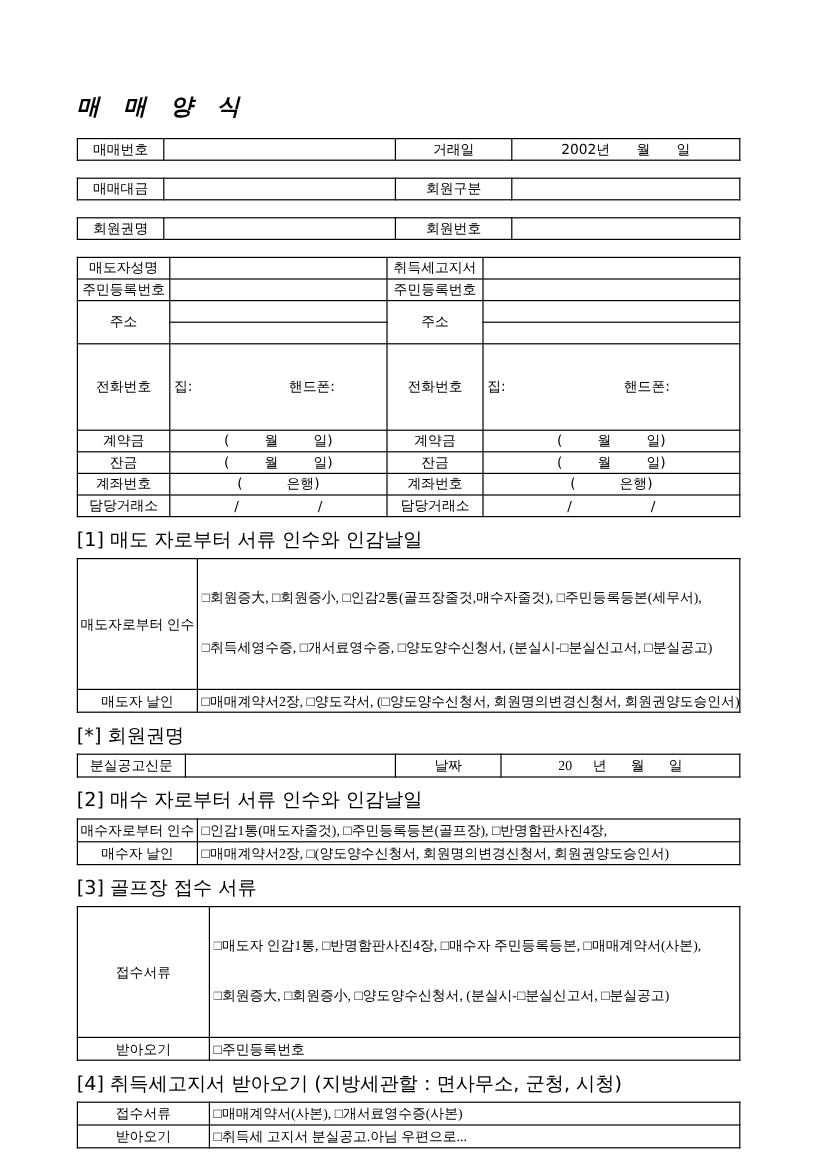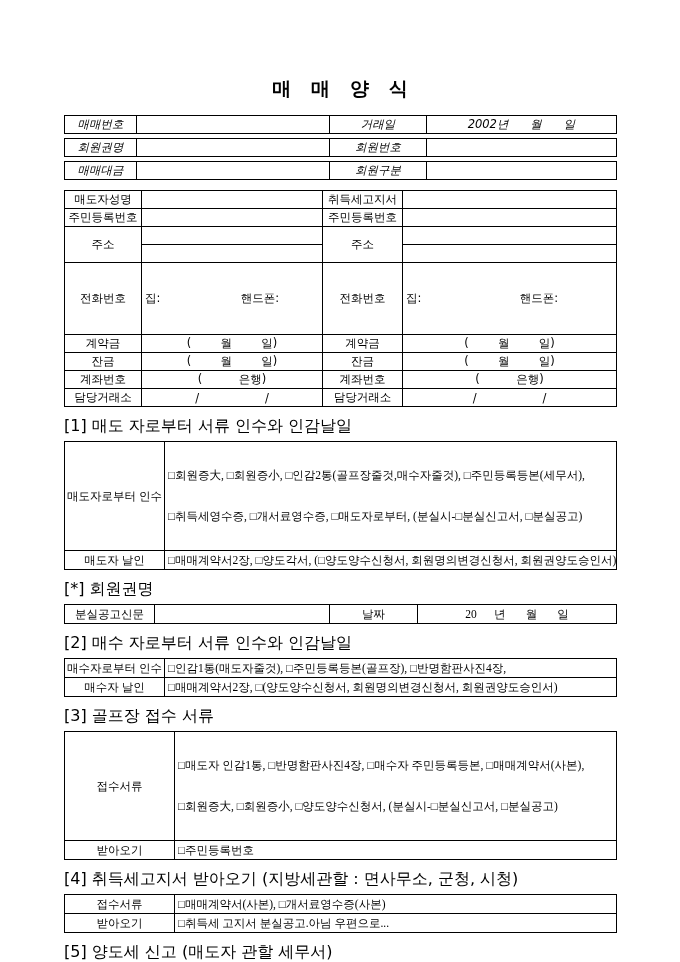--- a/index.html
+++ b/index.html
@@ -1,26 +1,26 @@
 <!DOCTYPE html>
 <html><head>
 <meta charset="utf-8">
 <style>
   html,body{margin:0;padding:0;background:#fff;}
   body{width:680px;height:962px;overflow:hidden;color:#000;
        font-family:"DejaVu Sans",sans-serif;font-size:12px;}
   .page{width:552px;margin-left:64px;padding-top:76px;}
-  .doc-title{text-align:center;font-weight:bold;font-size:19px;white-space:pre;margin-bottom:13px;}
+  .doc-title{text-align:left;font-weight:bold;font-size:19px;white-space:pre;margin-bottom:13px;font-style:italic;}
   table{border-collapse:collapse;table-layout:fixed;width:552px;}
   td{border:1px solid #000;padding:0 3px;overflow:hidden;white-space:pre;
      font-size:11.5px;height:17px;vertical-align:middle;}
   .lab{text-align:center;padding:0 1px;}
   .ctr{text-align:center;}
   .val{text-align:left;}
-  .deal-row{margin-bottom:4px;font-style:italic;}
+  .deal-row{margin-bottom:14px;}
   .party{margin-top:10px;margin-bottom:2px;}
   .phone{display:flex;}
   .phone .home{width:55%;}
   .sec-h{font-weight:normal;font-size:16px;margin:9px 0 4px 0;white-space:pre;}
   .sec td{height:18px;font-family:Liberation Serif, serif;}
   .mline div{line-height:17px;height:17px;white-space:pre;overflow:hidden;}
   .mline{padding:1px 3px;}
 </style>
 </head>
 <body>
@@ -48,39 +48,39 @@
       </table>
     <table class="deal-row">
       <colgroup>
           <col style="width:72px">
           <col style="width:193px">
           <col style="width:97px">
           <col style="width:190px">
         </colgroup>
       <tbody>
           <tr>
-        <td class="lab">회원권명</td>
-        <td class="val"></td>
-        <td class="lab">회원번호</td>
+        <td class="lab">매매대금</td>
+        <td class="val"></td>
+        <td class="lab">회원구분</td>
         <td class="val"></td>
       </tr>
     </tbody>
       </table>
     <table class="deal-row">
       <colgroup>
           <col style="width:72px">
           <col style="width:193px">
           <col style="width:97px">
           <col style="width:190px">
         </colgroup>
       <tbody>
           <tr>
-        <td class="lab">매매대금</td>
-        <td class="val"></td>
-        <td class="lab">회원구분</td>
+        <td class="lab">회원권명</td>
+        <td class="val"></td>
+        <td class="lab">회원번호</td>
         <td class="val"></td>
       </tr>
     </tbody>
       </table>
   </div>
 
   <table class="party">
     <colgroup>
         <col style="width:77px">
         <col style="width:181px">
@@ -157,21 +157,21 @@
   <table class="sec">
     <colgroup>
         <col style="width:100px">
         <col style="width:452px">
       </colgroup>
     <tbody>
         <tr>
       <td class="lab">매도자로부터 인수</td>
       <td class="val mline">
         <div>□회원증大, □회원증小, □인감2통(골프장줄것,매수자줄것), □주민등록등본(세무서),</div>
-        <div>□취득세영수증, □개서료영수증, □매도자로부터, (분실시-□분실신고서, □분실공고)</div>
+        <div>□취득세영수증, □개서료영수증, □양도양수신청서, (분실시-□분실신고서, □분실공고)</div>
       </td>
     </tr>
     <tr>
       <td class="lab">매도자 날인</td>
       <td class="val">□매매계약서2장, □양도각서, (□양도양수신청서, 회원명의변경신청서, 회원권양도승인서)</td>
     </tr>
   </tbody>
     </table>
 
   <div class="sec-h">[*] 회원권명</div>

